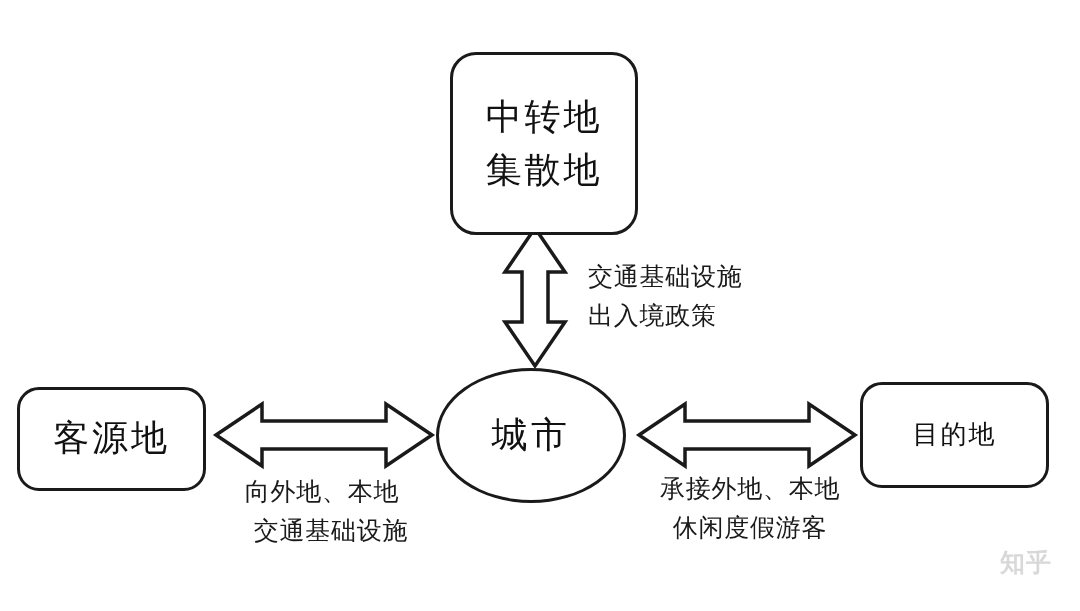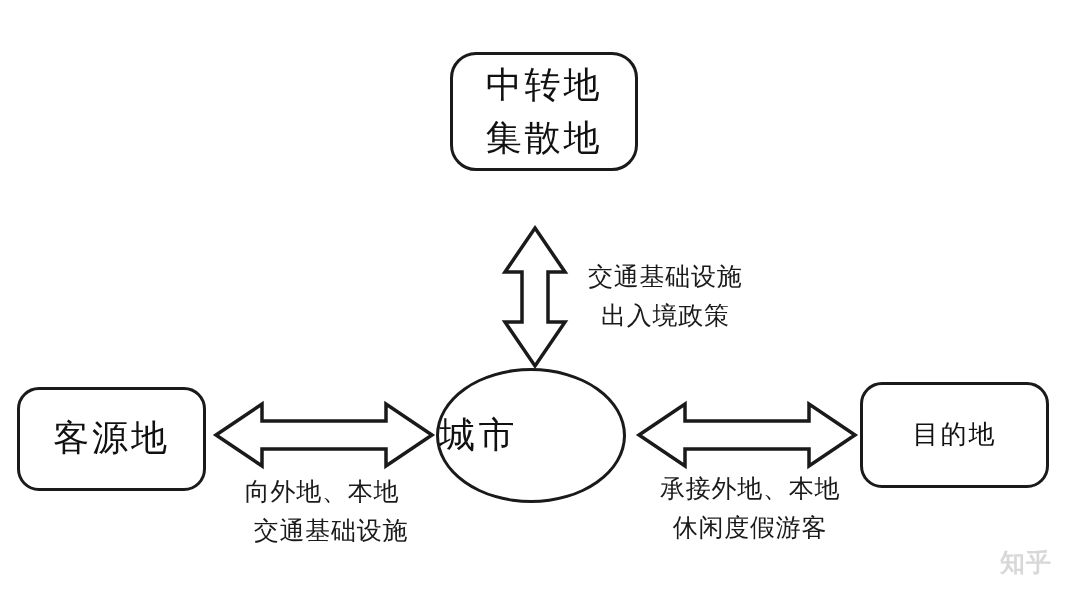--- a/index.html
+++ b/index.html
@@ -47,21 +47,21 @@
   .node-line {
     display: block;
     white-space: nowrap;
     line-height: 1.32;
   }
 
   #node-transit {
     left: 450px;
     top: 52px;
     width: 188px;
-    height: 119px;
+    height: 183px;
     border-radius: 26px;
     font-size: 36px;
   }
   #node-transit .node-line { line-height: 1.45; }
 
   #node-source {
     left: 17px;
     top: 387px;
     width: 189px;
     height: 104px;
@@ -82,20 +82,21 @@
     left: 436px;
     top: 368px;
     width: 190px;
     height: 135px;
     box-sizing: border-box;
     background: #ffffff;
     border: 3px solid #1a1a1a;
     border-radius: 50%;
     display: flex;
     align-items: center;
+    justify-content: center;
     font-size: 36px;
     letter-spacing: 0.1em;
     color: #111111;
   }
 
   
   .edge-label {
     position: absolute;
     font-size: 25px;
     line-height: 1.55;
@@ -114,21 +115,21 @@
     text-align: center;
     width: 200px;
   }
   #label-left .lbl-line-2 { padding-left: 18px; }
   #label-right {
     left: 650px;
     top: 470px;
     text-align: center;
     width: 200px;
   }
-  .lbl-line { display: block; text-align: center; }
+  .lbl-line { display: block; }
 
   
   #watermark {
     position: absolute;
     right: 28px;
     bottom: 32px;
     display: flex;
     align-items: center;
     gap: 10px;
     color: #d8d8d8;

